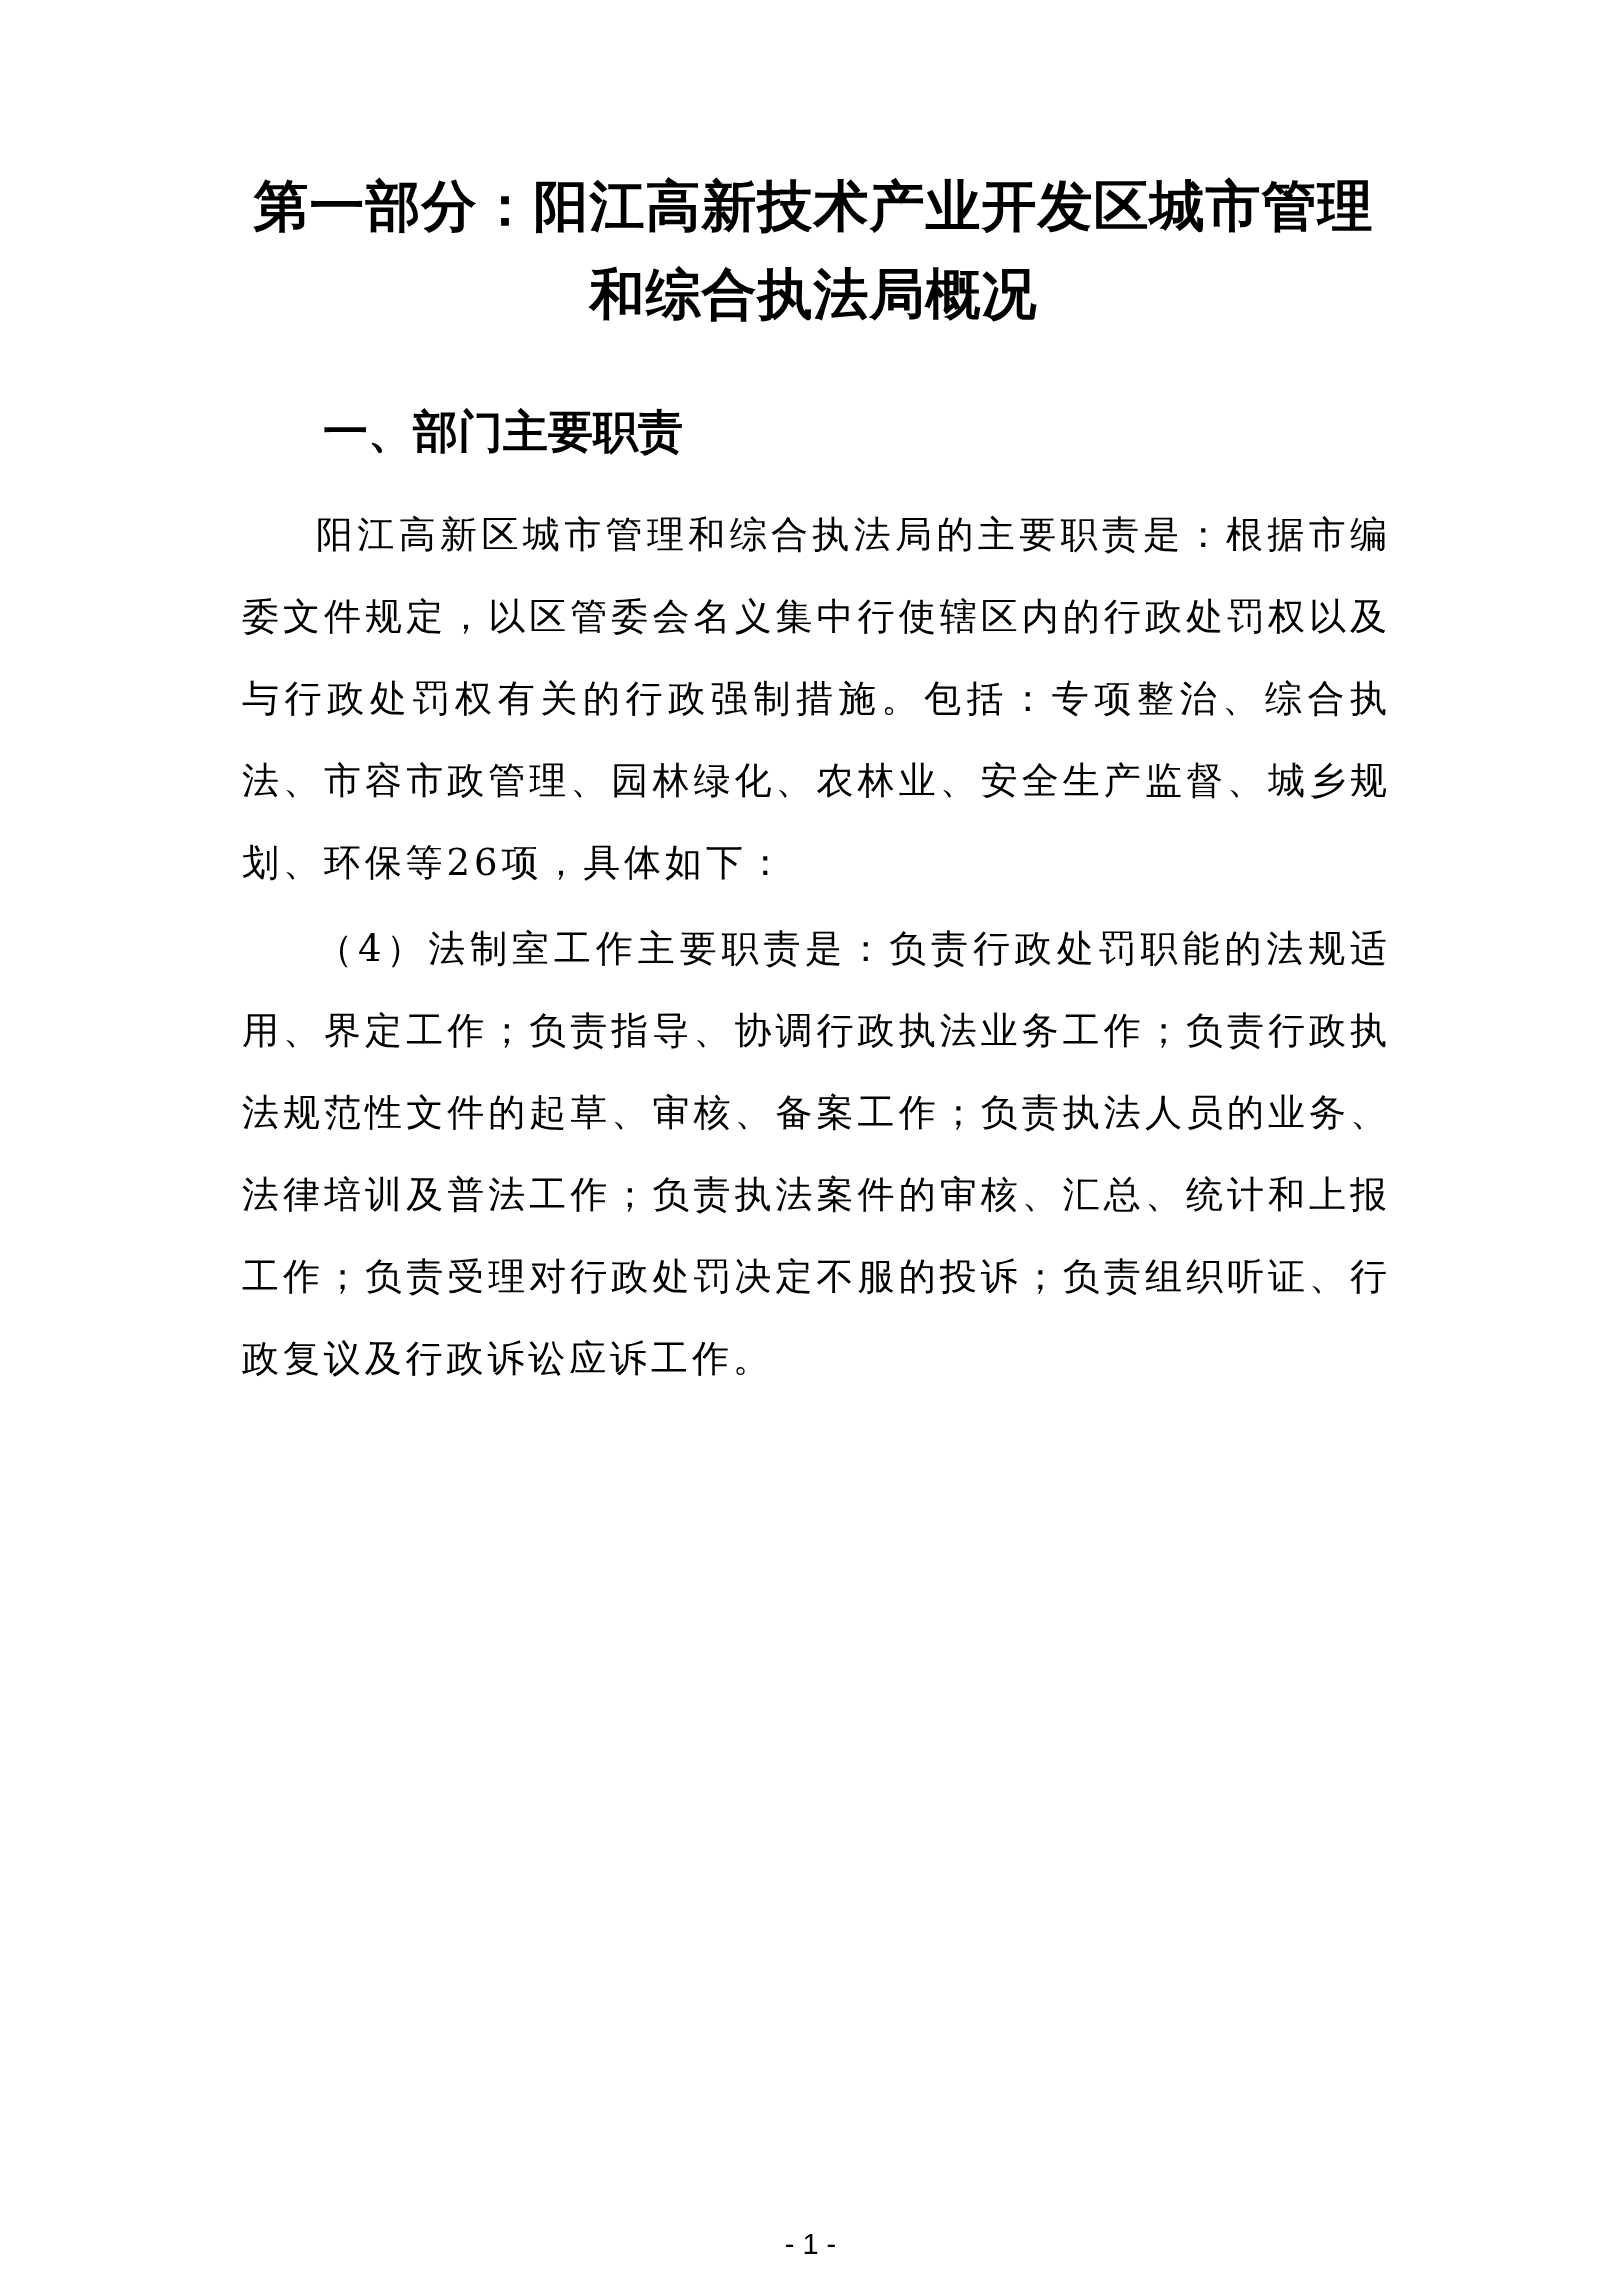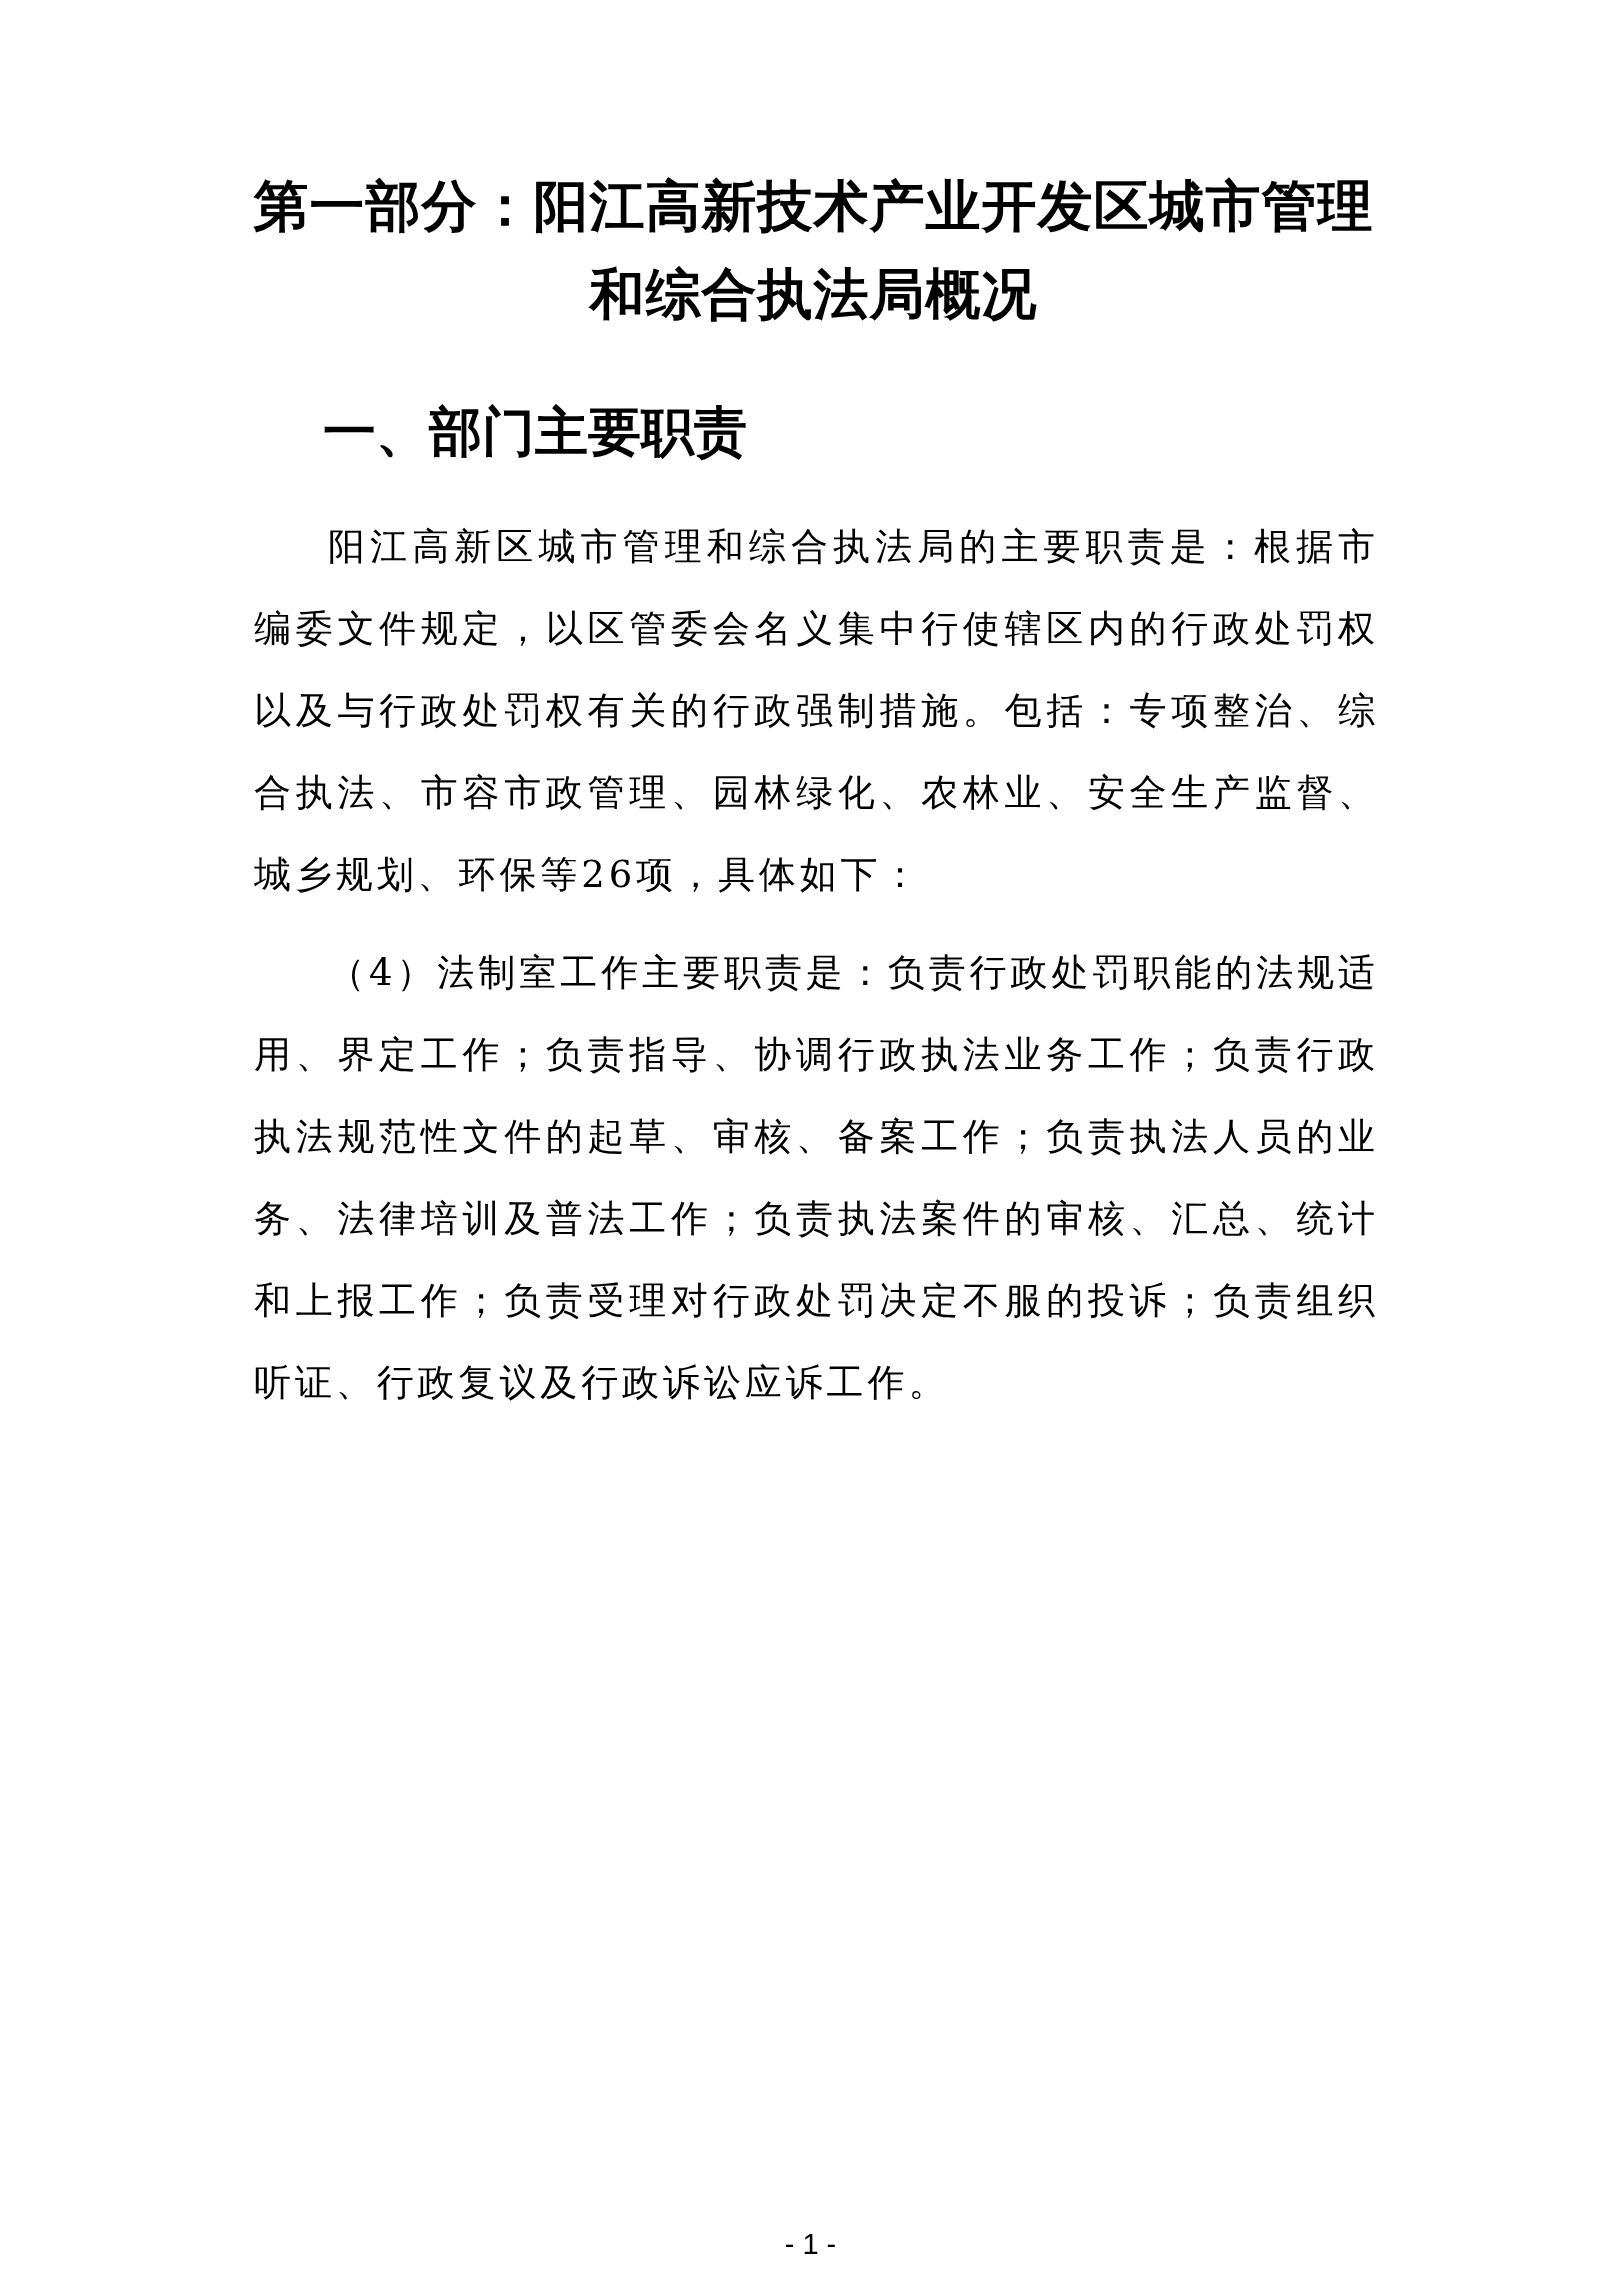--- a/index.html
+++ b/index.html
@@ -33,39 +33,39 @@
       line-height: 88px;
       letter-spacing: 1px;
       margin: 0;
     }
     .section-heading {
       position: absolute;
       left: 323px;
       top: 402px;
       font-family: "DejaVu Sans", sans-serif;
       font-weight: bold;
-      font-size: 53px;
+      font-size: 45px;
       line-height: 59px;
       margin: 0;
     }
     .body-text {
       position: absolute;
       left: 238px;
       width: 1157px;
       top: 490px;
       font-family: "DejaVu Serif", serif;
       font-size: 37px;
       line-height: 82px;
       letter-spacing: 3.9px;
       text-align: justify;
       text-align-last: left;
       margin: 0;
     }
     .body-text p {
-      margin: 16px;
+      margin: 4px;
       text-indent: 2em;
     }
     .footer {
       position: absolute;
       top: 2225px;
       left: 0;
       width: 1621px;
       text-align: center;
       font-family: "Liberation Sans", sans-serif;
       font-size: 29px;

